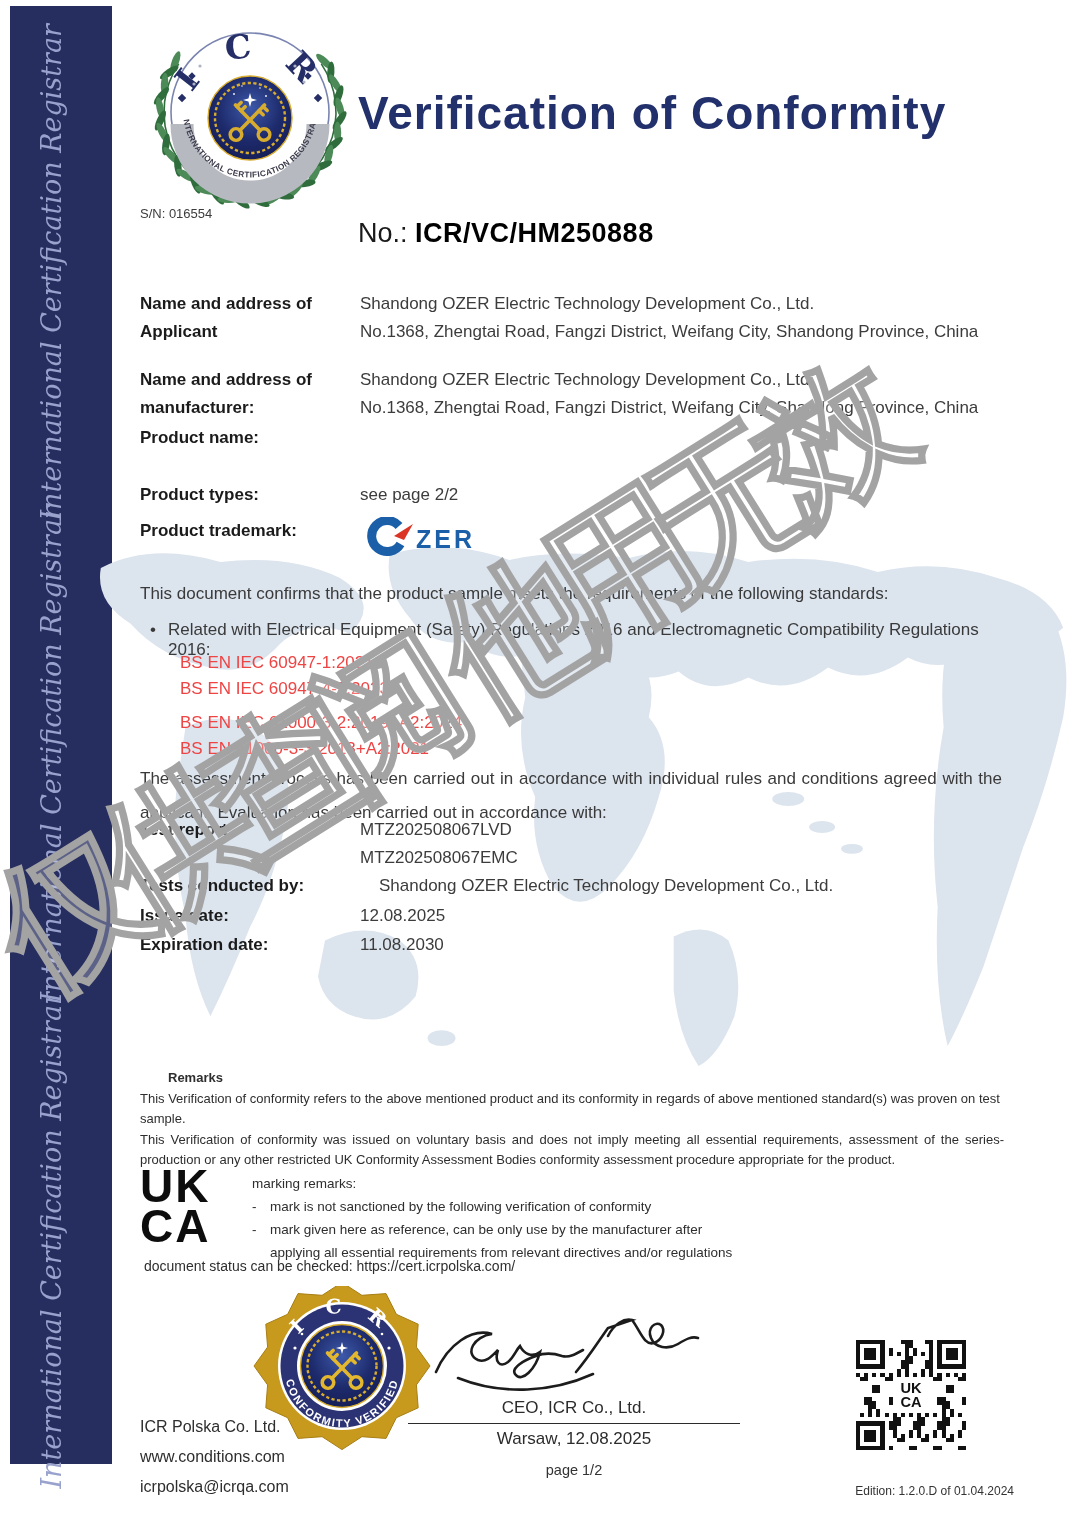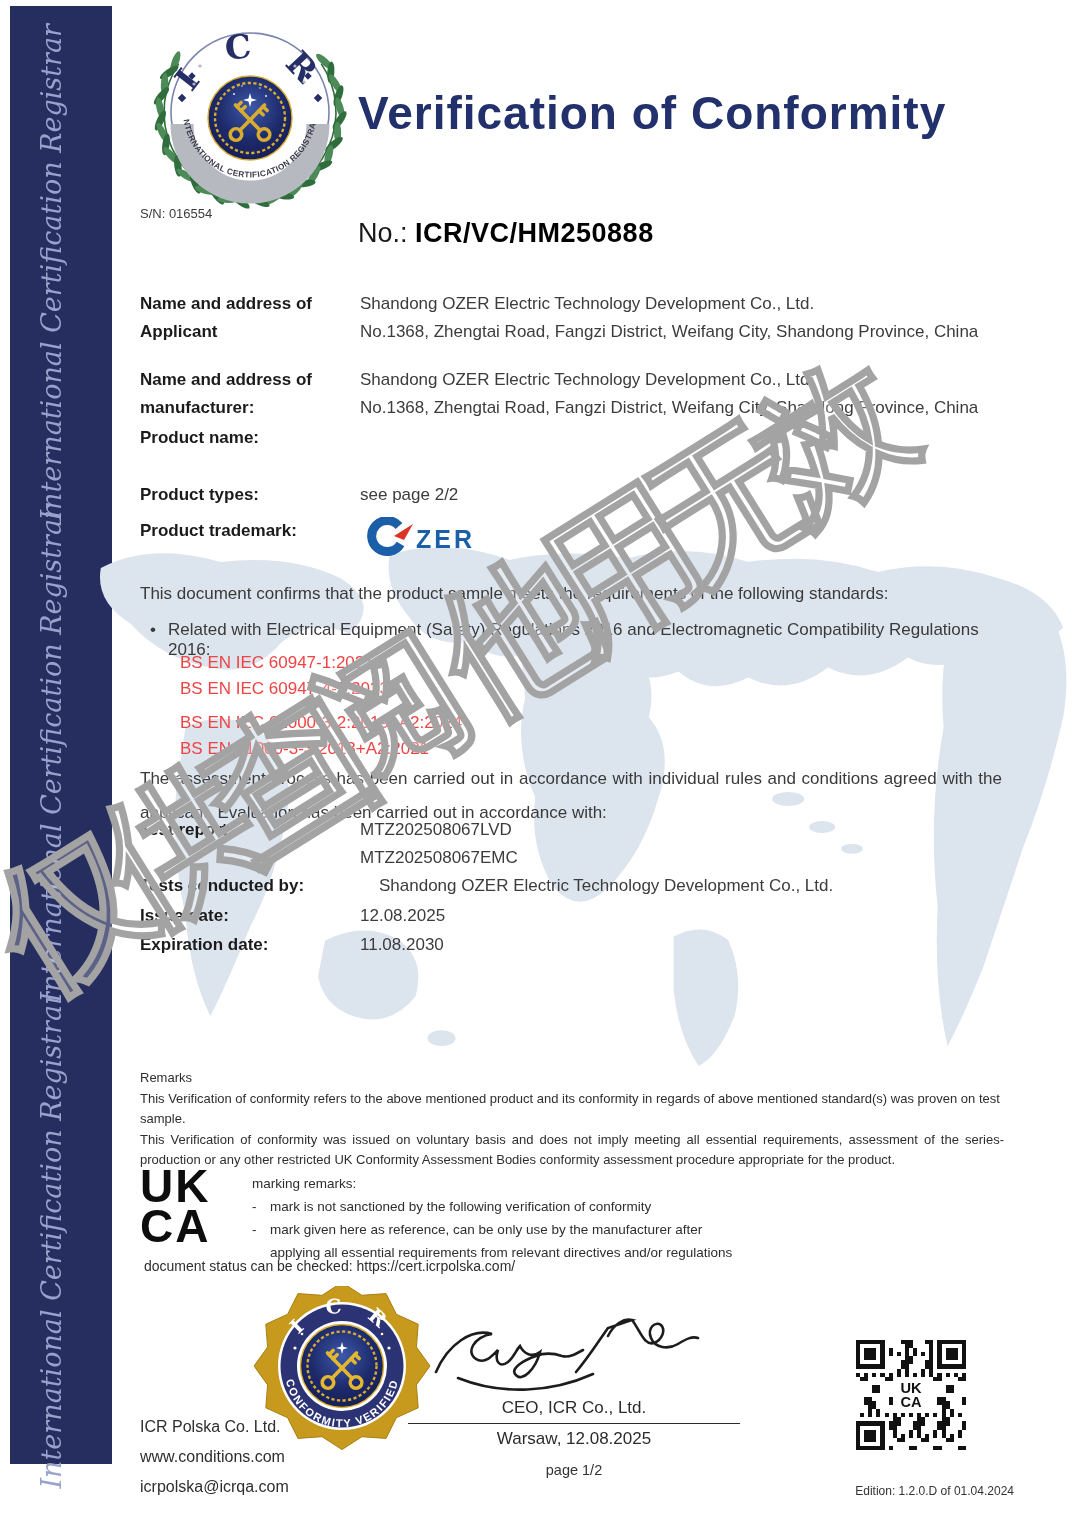--- a/index.html
+++ b/index.html
@@ -29,21 +29,21 @@
   .r-app{top:290px;} .r-man{top:366px;} .r-pn{top:424px;} .r-pt{top:481px;} .r-tm{top:517px;}
   .para{position:absolute;left:140px;width:862px;font-size:17px;color:#3a3a3a;line-height:27px;}
   .p-confirm{top:580px;}
   .bullet-row{position:absolute;left:150px;top:620px;width:850px;display:flex;font-size:17px;color:#3a3a3a;}
   .bullet-dot{width:18px;flex:0 0 18px;}
   .stds{position:absolute;left:180px;font-size:17px;color:#ef4444;line-height:26px;}
   .g1{top:650px;} .g2{top:710px;}
   .p-assess{top:762px;line-height:34px;text-align:justify;}
   .r-tr{top:816px;} .r-tc{top:872px;gap:19px;} .r-id{top:902px;} .r-ed{top:931px;}
   .remarks{position:absolute;left:140px;top:1068px;width:864px;font-size:13px;line-height:20.5px;color:#2e2e2e;}
-  .remarks .rh{font-weight:400;}
+  .remarks .rh{font-weight:700;margin-left:28px;}
   .remarks .jp{text-align:justify;}
   .ukca-mark{position:absolute;left:140px;top:1166px;width:100px;font-weight:800;font-size:46px;
         line-height:40px;letter-spacing:2px;color:#0d0d0d;font-family:"Liberation Sans",sans-serif;}
   .marking{position:absolute;left:252px;top:1172px;width:560px;font-size:13.5px;line-height:23px;color:#2e2e2e;}
   .marking .mi{display:flex;} .marking .dash{width:18px;flex:0 0 18px;text-align:left;}
   .marking .cont{padding-left:18px;}
   .status{position:absolute;left:144px;top:1258px;font-size:14px;color:#2e2e2e;}
   .badge-svg{position:absolute;left:250px;top:1286px;width:184px;height:166px;}
   .sig-svg{position:absolute;left:428px;top:1310px;width:312px;height:96px;}
   .ceo-block{position:absolute;left:408px;top:1398px;width:332px;text-align:center;font-size:17px;color:#2c2c2c;}

